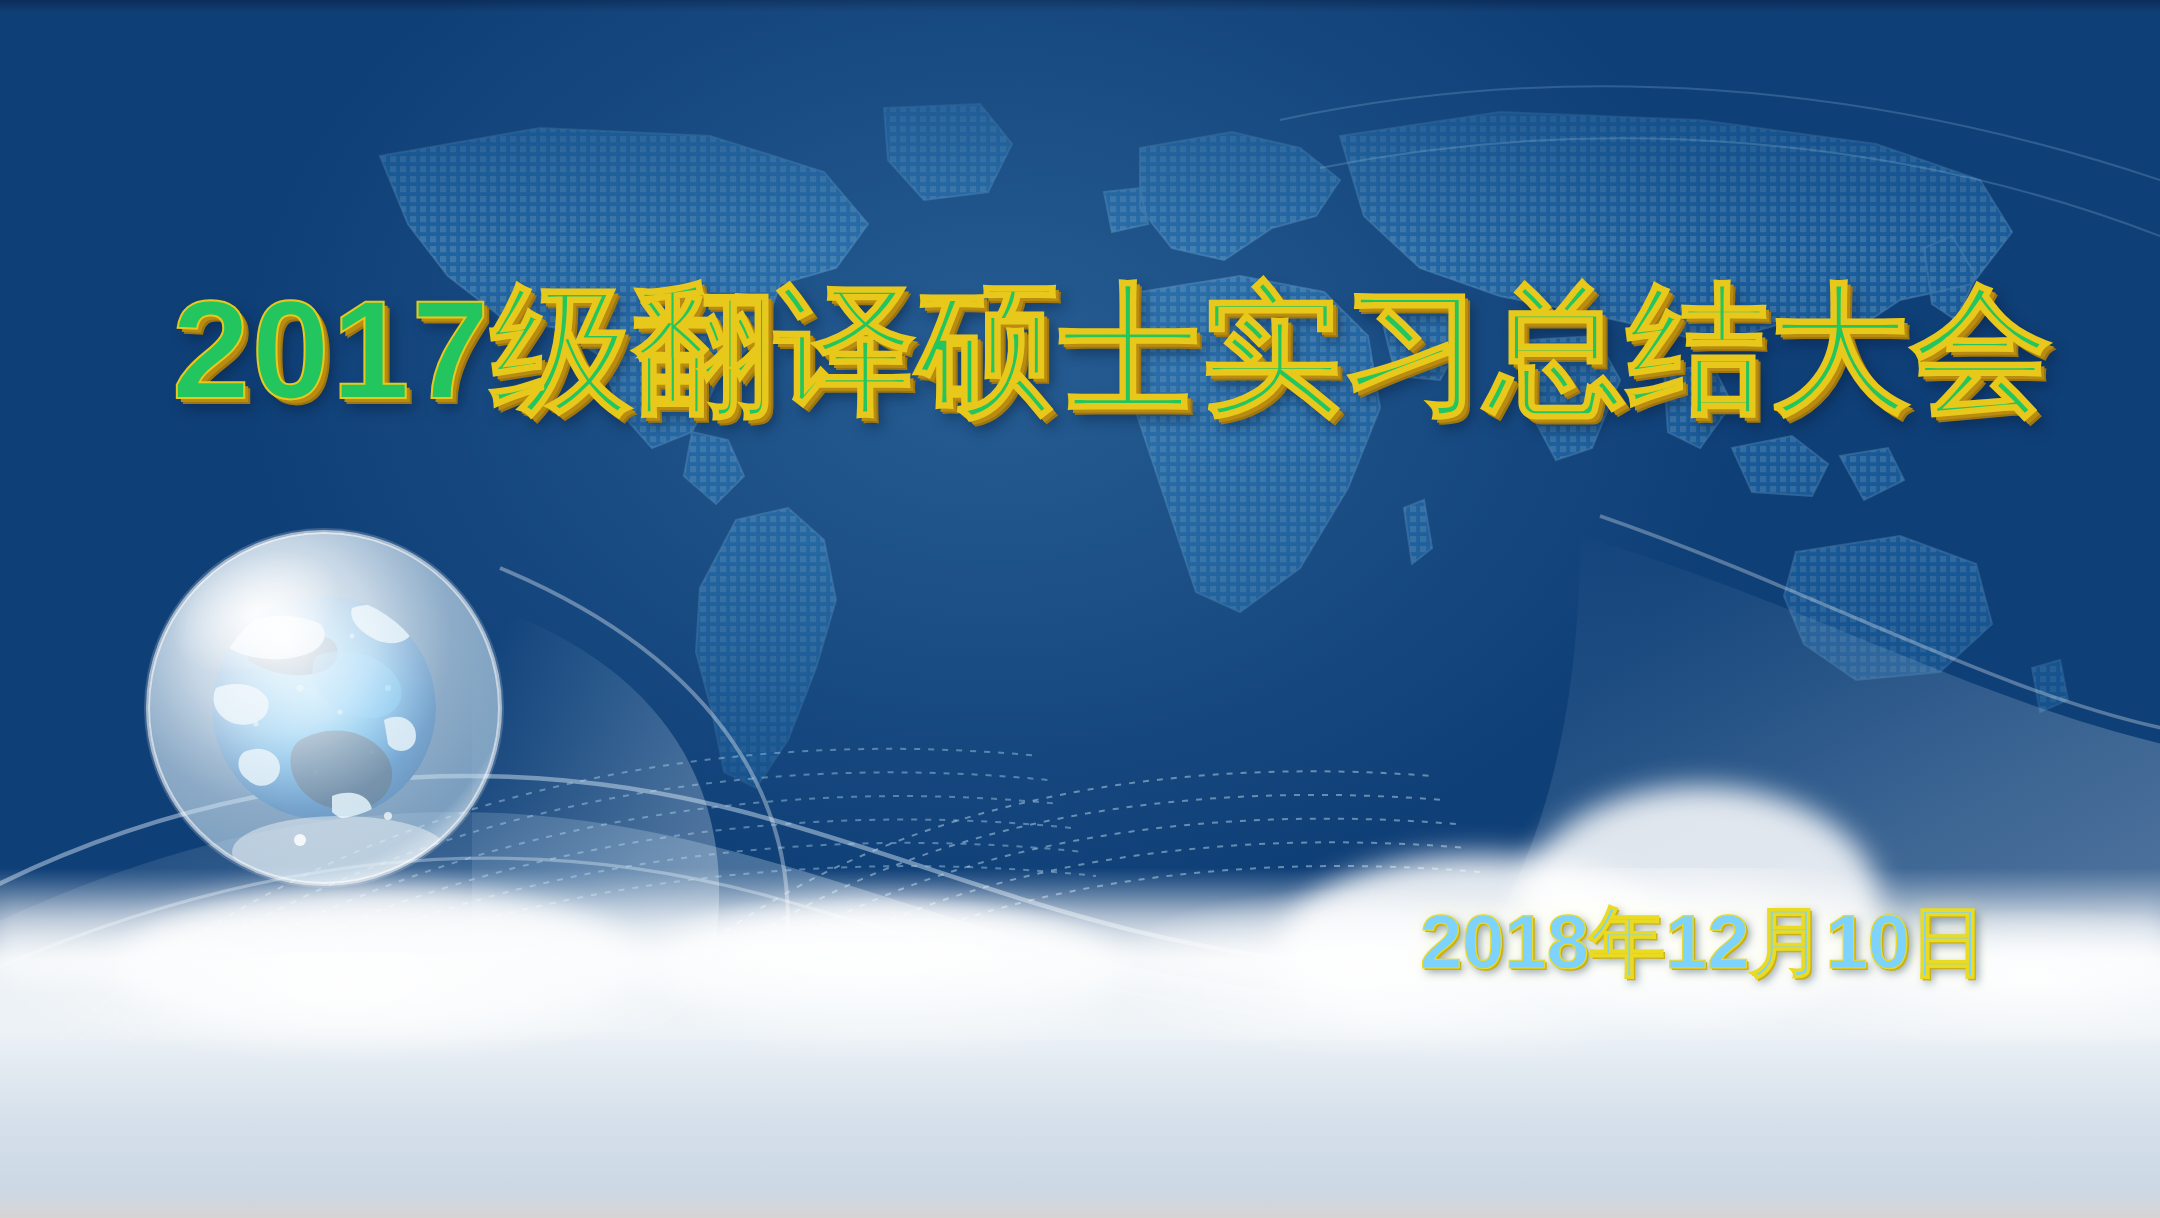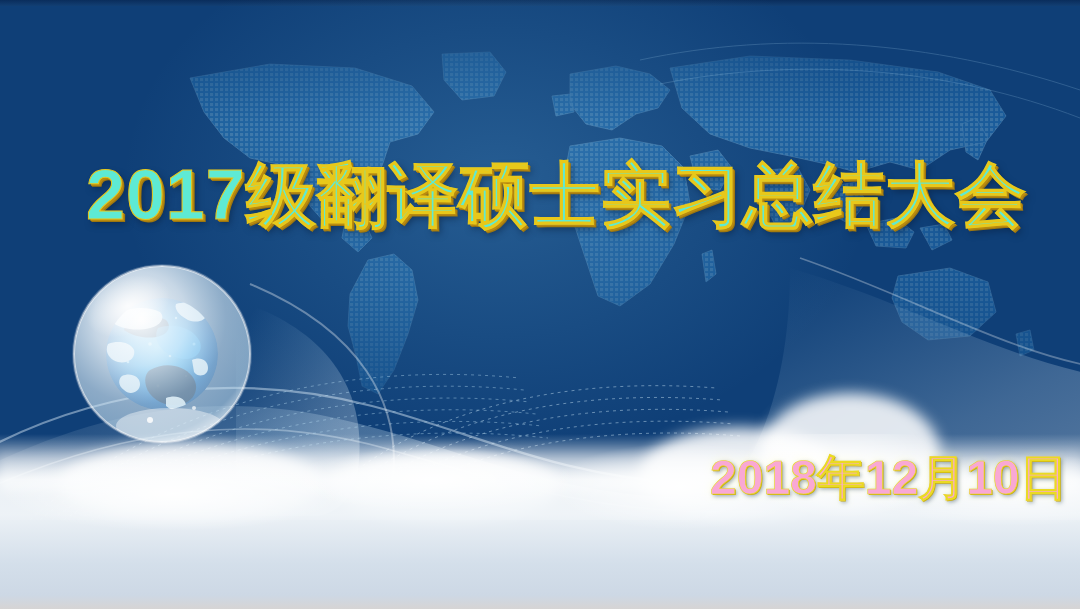--- a/index.html
+++ b/index.html
@@ -86,40 +86,40 @@
 
   
   .globe-wrap{
     position:absolute;left:66px;top:258px;width:192px;height:192px;
   }
   .globe-wrap svg{width:100%;height:100%;display:block;}
 
   
   .title{
     position:absolute;
-    left:86px;top:160px;width:910px;
+    left:86px;top:140px;width:910px;
     font-size:70px;
     font-weight:bold;
     letter-spacing:1px;
-    color:#5eead4;
+    color:#22c55e;
     line-height:1.0;
     white-space:nowrap;
     text-shadow:
        2px 2px 0 #b98b10,
        3px 3px 0 #9d7610,
        4px 5px 7px rgba(8,30,60,.55);
     -webkit-text-stroke:1px #e8c81a;
   }
 
   
   .date{
     position:absolute;
     left:710px;top:446px;
-    font-size:48px;font-weight:bold;
-    color:#f9a8d4;
+    font-size:38px;font-weight:bold;
+    color:#7dd3fc;
     white-space:nowrap;
     text-shadow:
        1px 1px 0 #cbb113,
        2px 2px 4px rgba(40,70,100,.5),
        0 0 10px rgba(255,255,160,.35);
     -webkit-text-stroke:.6px #eadb22;
   }
 </style>
 </head>
 <body>

